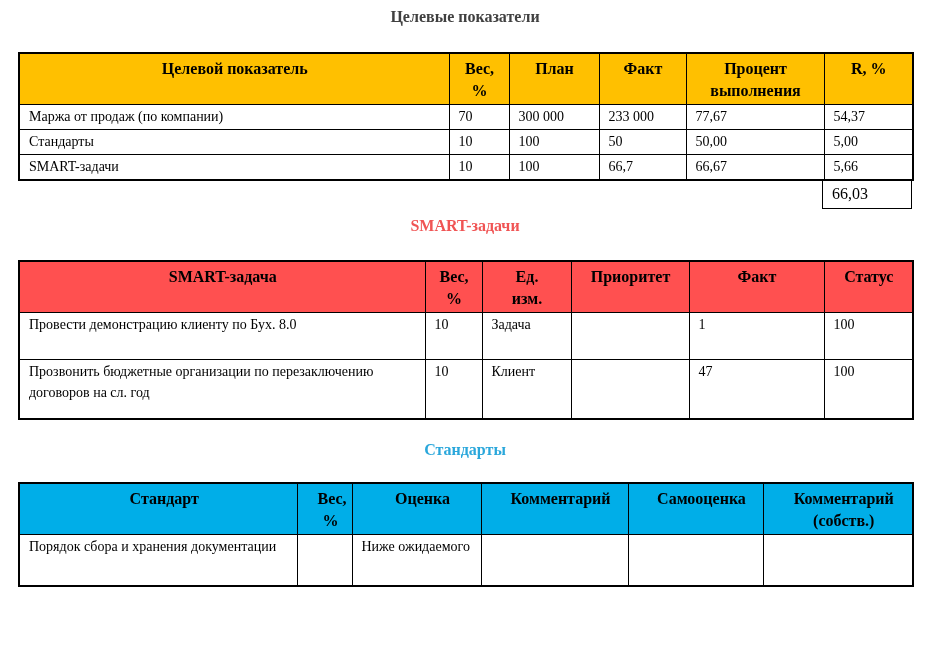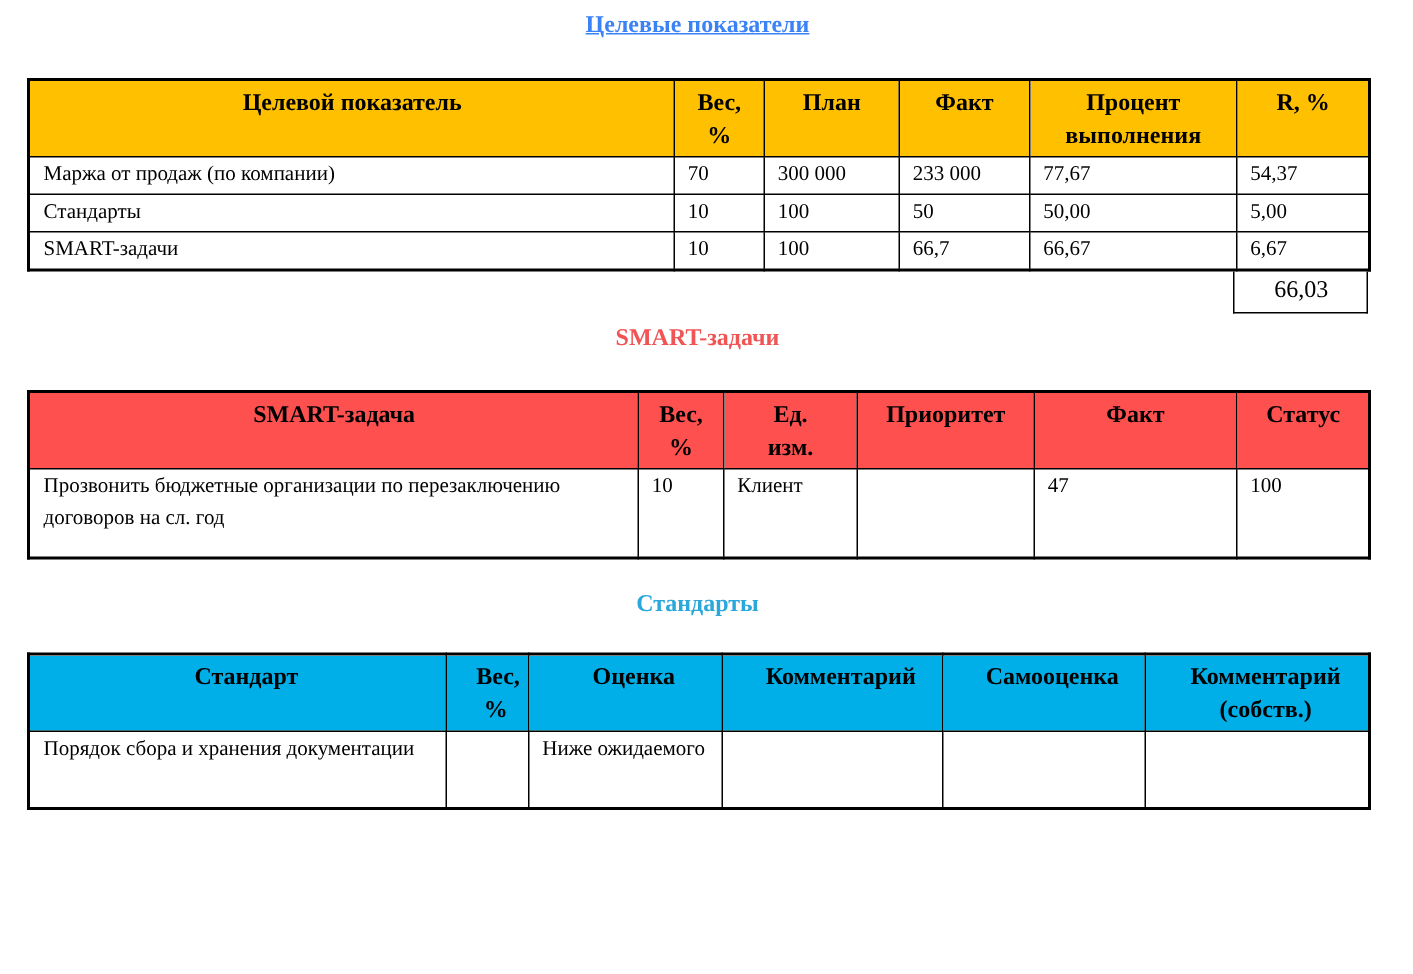--- a/index.html
+++ b/index.html
@@ -11,21 +11,21 @@
     overflow: hidden;
   }
   .page { padding: 8px 0 0 18px; width: 942px; }
   .title {
     width: 894px;
     text-align: center;
     font-weight: bold;
     font-size: 16px;
     line-height: 18px;
   }
-  .title-gold { color: #3b82f6; text-decoration: underline; }
+  .title-gold { color: #404040; }
   .title-red  { color: #f05454; margin-top: 8px; }
   .title-blue { color: #2aa7db; margin-top: 21px; }
 
   table {
     border-collapse: collapse;
     table-layout: fixed;
     width: 894px;
     border: 2px solid #000;
   }
   .t1 { margin-top: 26px; }
@@ -52,21 +52,20 @@
 
   .total-cell {
     margin-left: 804px;
     width: 90px;
     height: 28px;
     border: 1px solid #000;
     border-top: none;
     padding: 2px 8px 2px 9px;
     font-size: 16px;
     line-height: 21px;
-    text-align: center;
   }
 </style>
 </head>
 <body>
 
 <div class="page">
 
   <div class="title title-gold">Целевые показатели</div>
 
   <table class="t1">
@@ -106,21 +105,21 @@
         <td>50</td>
         <td>50,00</td>
         <td>5,00</td>
       </tr>
       <tr style="height:24px">
         <td>SMART-задачи</td>
         <td>10</td>
         <td>100</td>
         <td>66,7</td>
         <td>66,67</td>
-        <td>6,67</td>
+        <td>5,66</td>
       </tr>
     </tbody>
   </table>
 
   <div class="total-cell">66,03</div>
 
   <div class="title title-red">SMART-задачи</div>
 
   <table class="t2">
     <colgroup>
@@ -137,20 +136,28 @@
         <th>Вес,
 %</th>
         <th>Ед.
 изм.</th>
         <th>Приоритет</th>
         <th>Факт</th>
         <th>Статус</th>
       </tr>
     </thead>
     <tbody>
+      <tr style="height:47px">
+        <td>Провести демонстрацию клиенту по Бух. 8.0</td>
+        <td>10</td>
+        <td>Задача</td>
+        <td></td>
+        <td>1</td>
+        <td>100</td>
+      </tr>
       <tr style="height:59px">
         <td>Прозвонить бюджетные организации по перезаключению договоров на сл. год</td>
         <td>10</td>
         <td>Клиент</td>
         <td></td>
         <td>47</td>
         <td>100</td>
       </tr>
     </tbody>
   </table>

